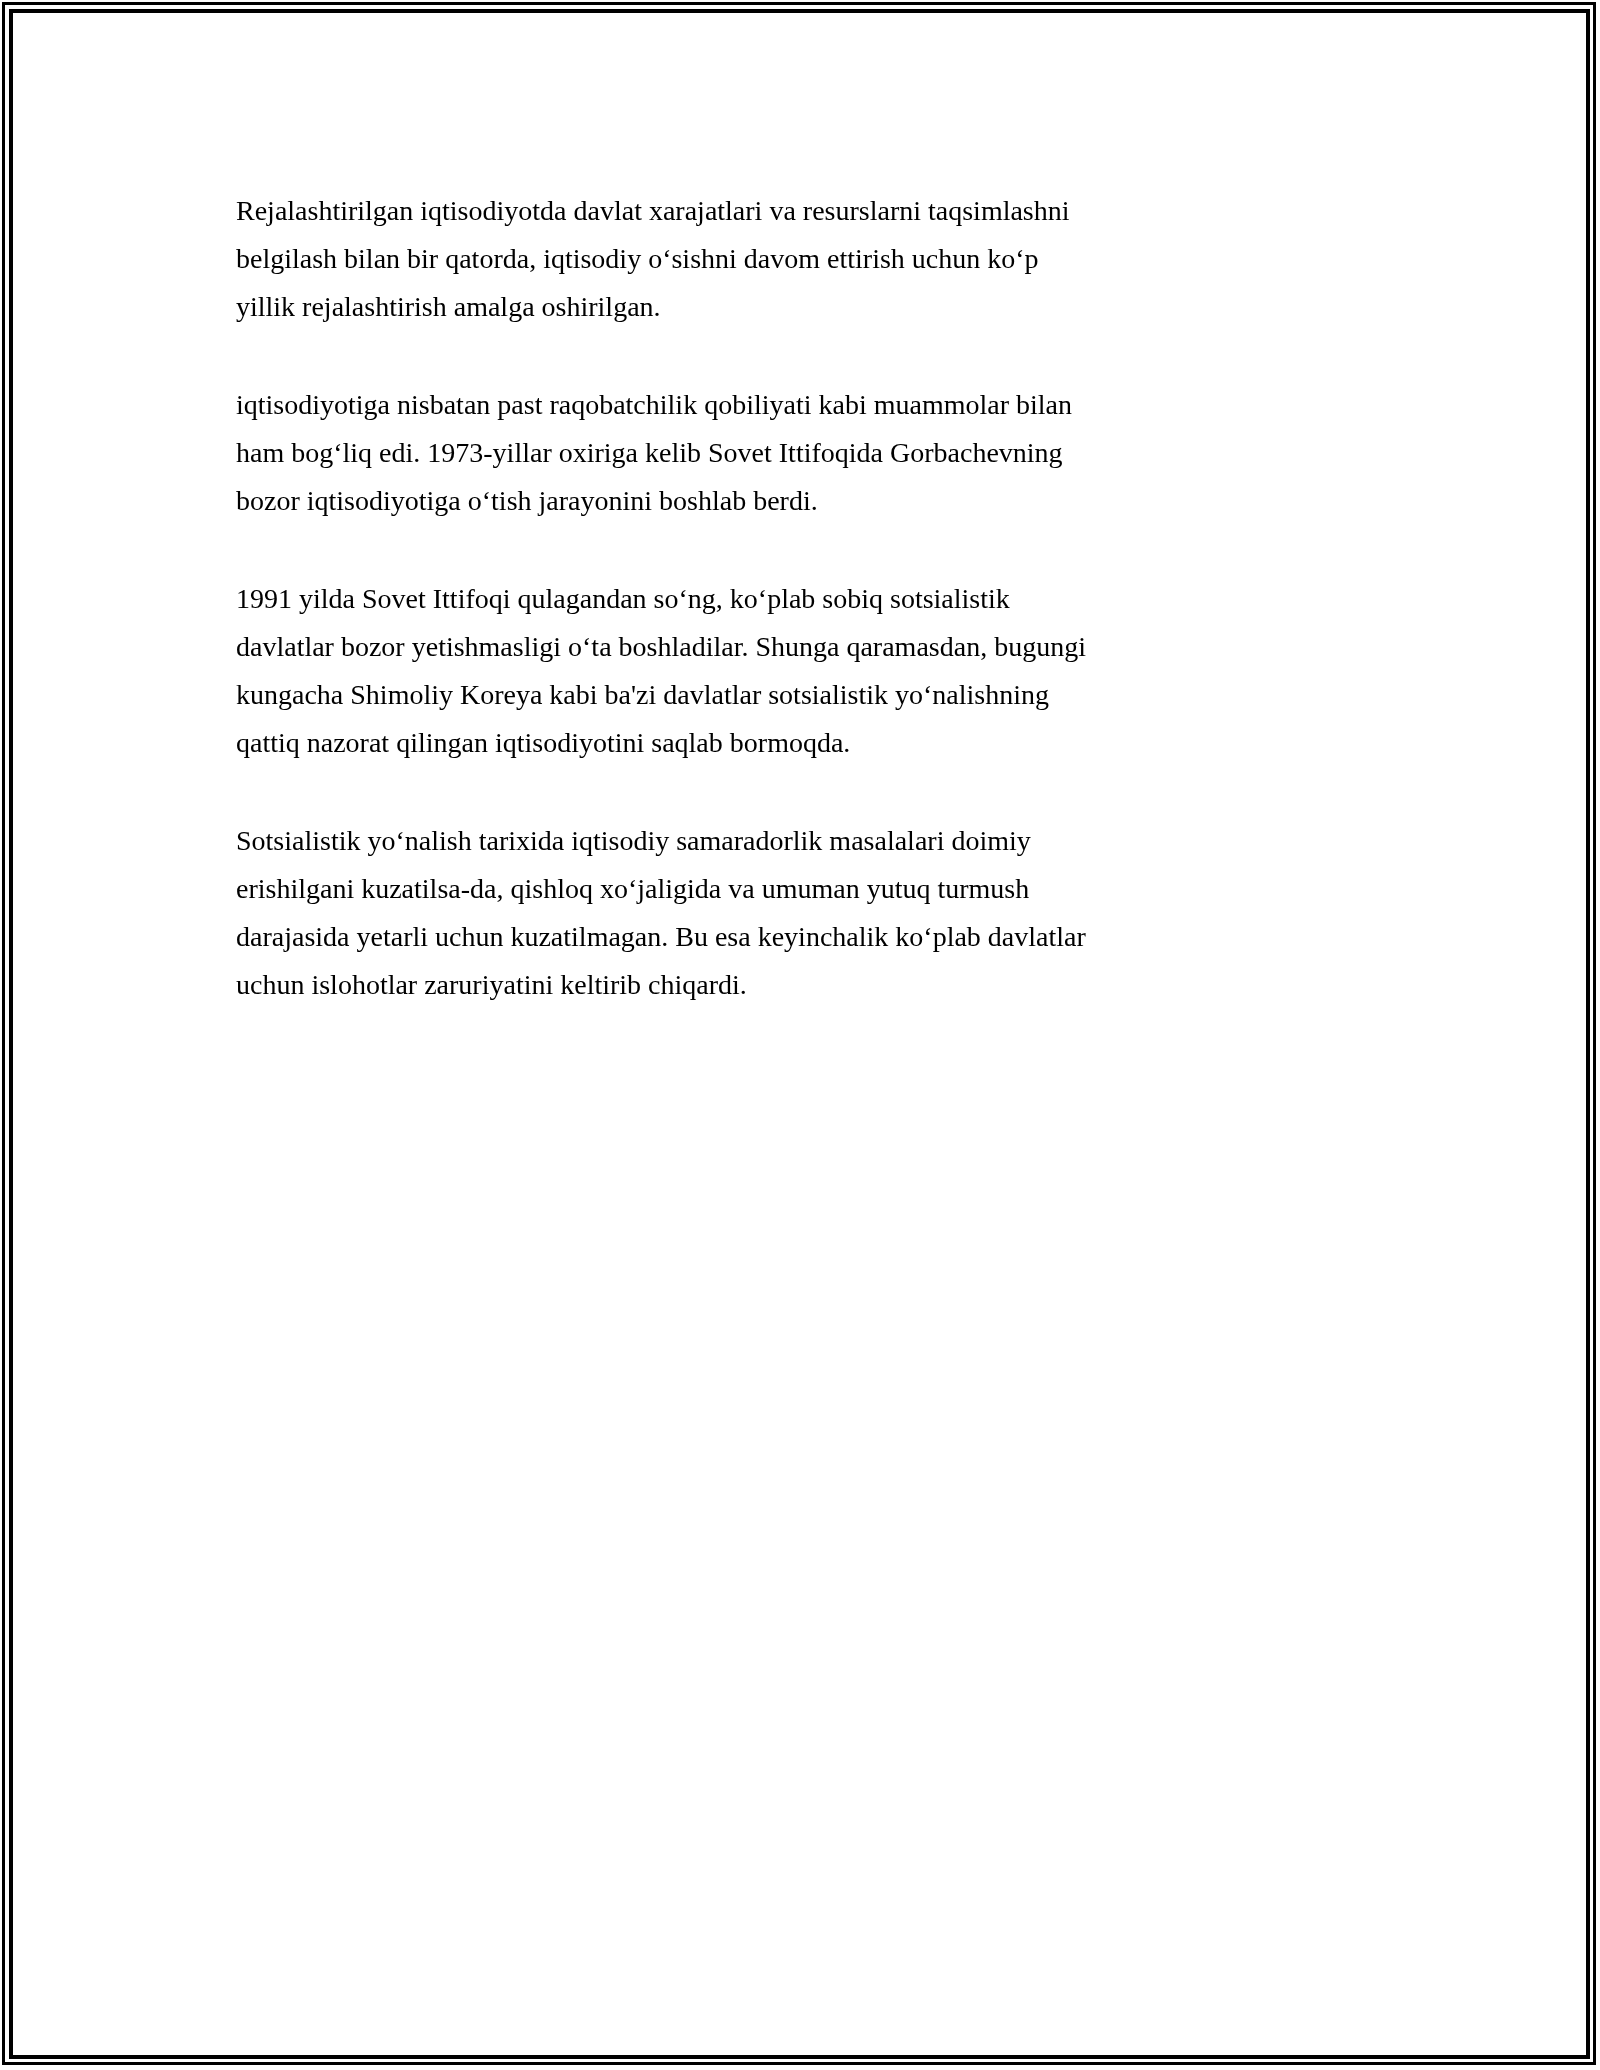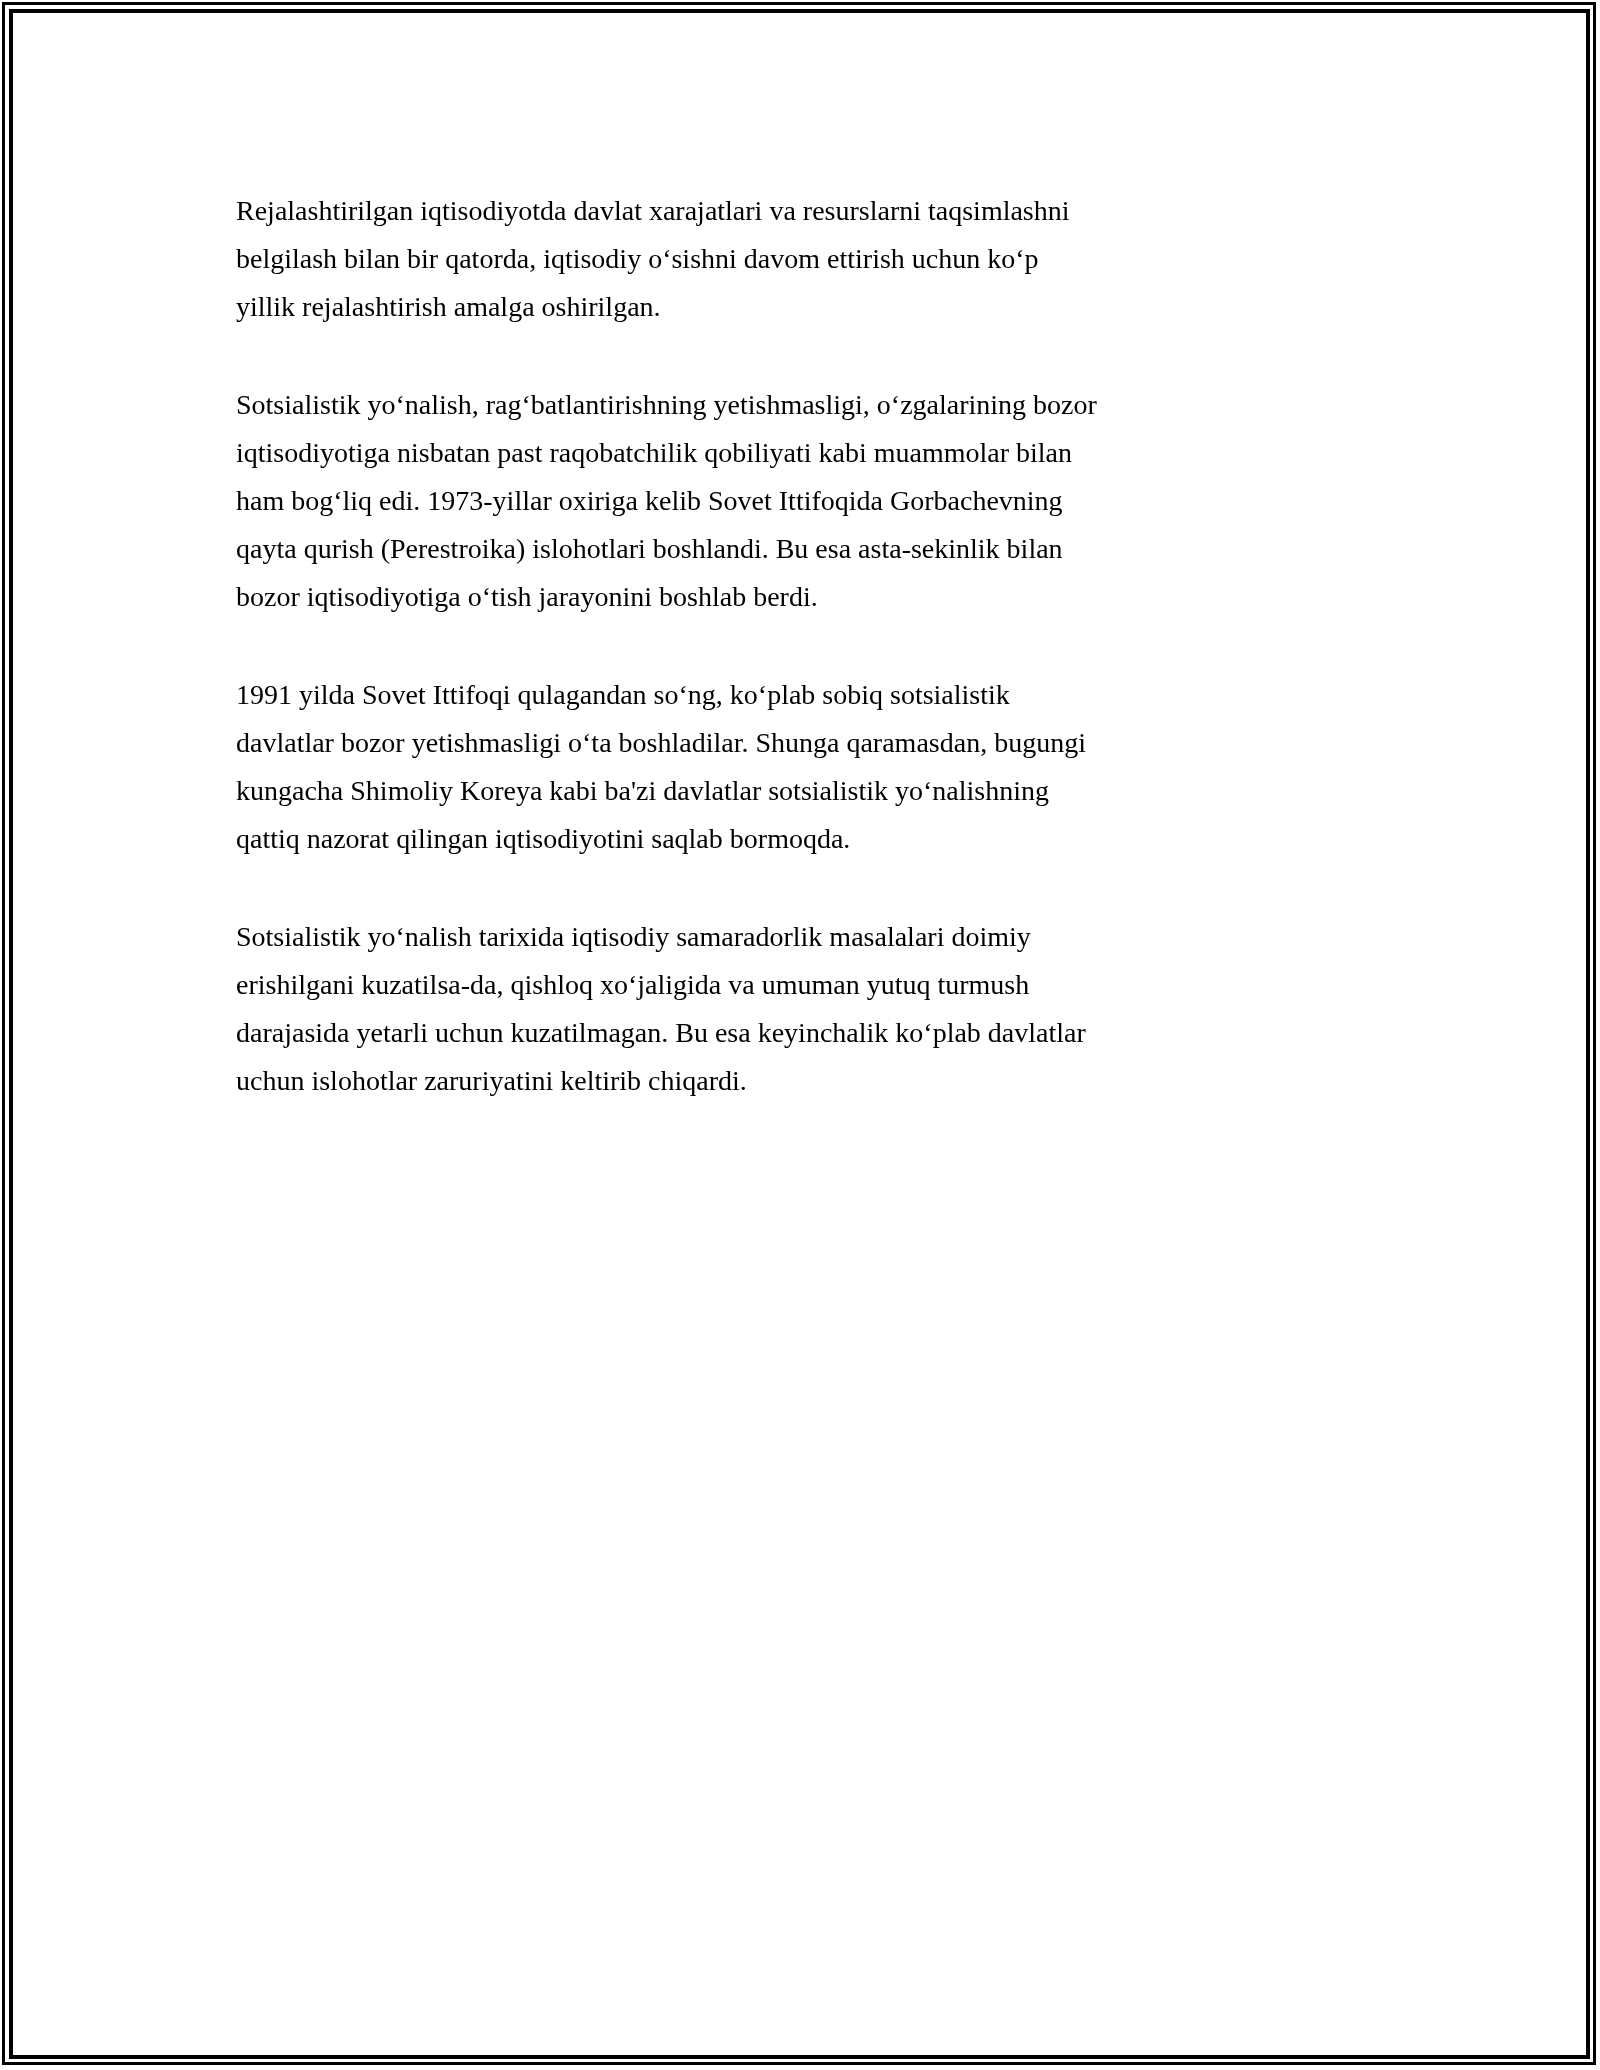--- a/index.html
+++ b/index.html
@@ -51,24 +51,22 @@
 <div class="page-frame-outer"></div>
 <div class="page-frame-inner"></div>
 
 <div class="doc-content">
     <div class="para">
       <span class="text-line">Rejalashtirilgan iqtisodiyotda davlat xarajatlari va resurslarni taqsimlashni</span>
       <span class="text-line">belgilash bilan bir qatorda, iqtisodiy o‘sishni davom ettirish uchun ko‘p</span>
       <span class="text-line">yillik rejalashtirish amalga oshirilgan.</span>
     </div>
     <div class="para">
-      <span class="text-line">Sotsialistik yo‘nalish, rag‘batlantirishning yetishmasligi, o‘zgalarining bozor</span>
       <span class="text-line">iqtisodiyotiga nisbatan past raqobatchilik qobiliyati kabi muammolar bilan</span>
       <span class="text-line">ham bog‘liq edi. 1973-yillar oxiriga kelib Sovet Ittifoqida Gorbachevning</span>
-      <span class="text-line">qayta qurish (Perestroika) islohotlari boshlandi. Bu esa asta-sekinlik bilan</span>
       <span class="text-line">bozor iqtisodiyotiga o‘tish jarayonini boshlab berdi.</span>
     </div>
     <div class="para">
       <span class="text-line">1991 yilda Sovet Ittifoqi qulagandan so‘ng, ko‘plab sobiq sotsialistik</span>
       <span class="text-line">davlatlar bozor yetishmasligi o‘ta boshladilar. Shunga qaramasdan, bugungi</span>
       <span class="text-line">kungacha Shimoliy Koreya kabi ba'zi davlatlar sotsialistik yo‘nalishning</span>
       <span class="text-line">qattiq nazorat qilingan iqtisodiyotini saqlab bormoqda.</span>
     </div>
     <div class="para">
       <span class="text-line">Sotsialistik yo‘nalish tarixida iqtisodiy samaradorlik masalalari doimiy</span>

